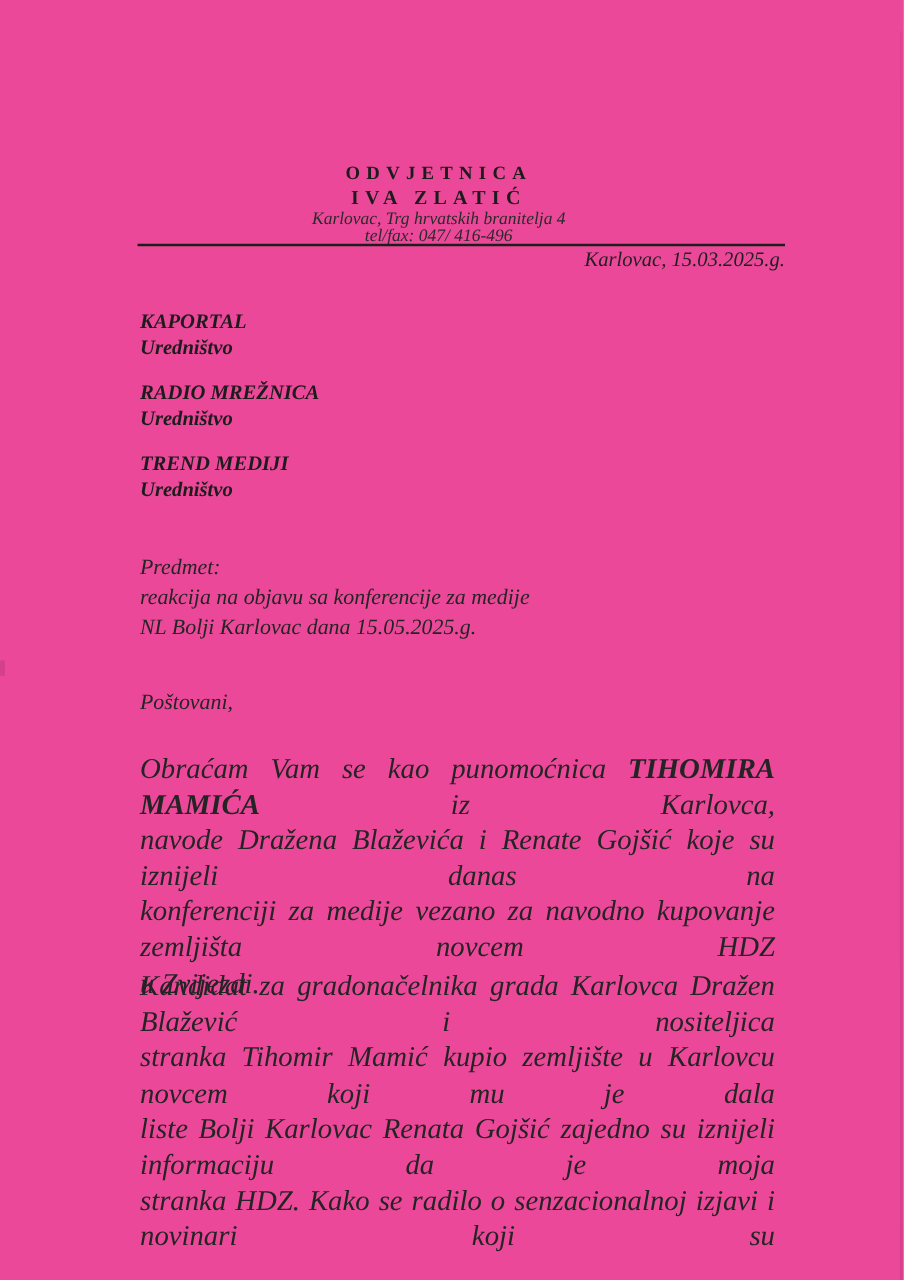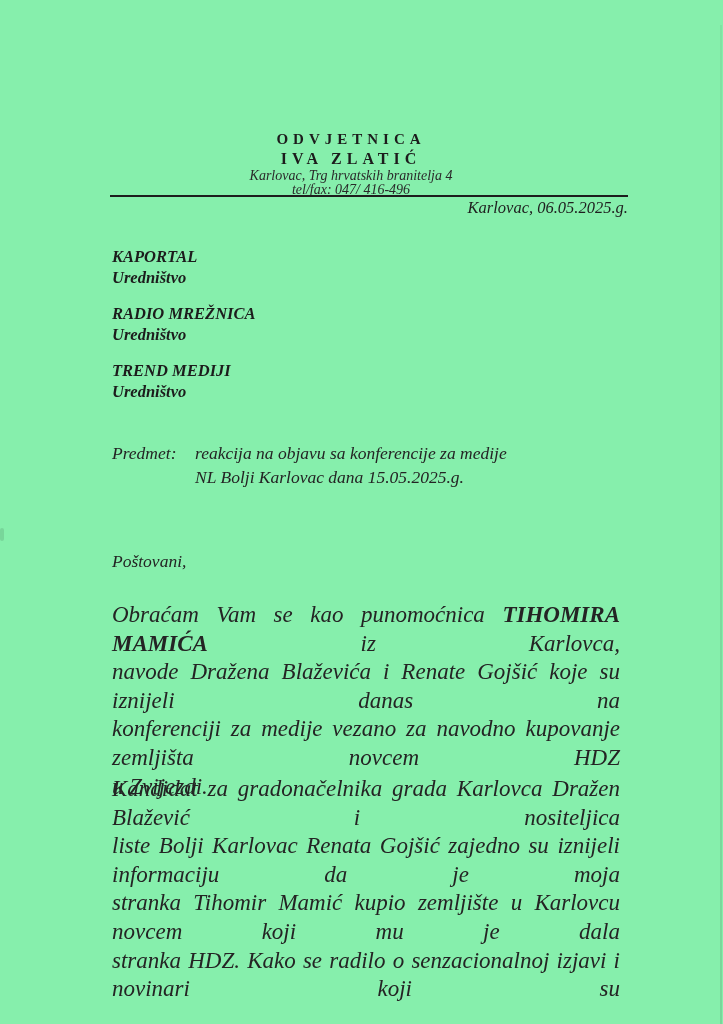--- a/index.html
+++ b/index.html
@@ -1,20 +1,20 @@
 <!DOCTYPE html>
 <html><head>
 <meta charset="utf-8">
 <style>
   * { margin:0; padding:0; box-sizing:border-box; }
   html,body { width:723px; height:1024px; }
   body { background:#ffffff; }
   .page {
     position:relative; width:723px; height:1024px;
-    background:#86efac; overflow:hidden;
+    background:#ec4899; overflow:hidden;
     font-family:"Liberation Serif","DejaVu Serif",serif;
     color:#222;
   }
   
   .scan-edge-right {
     position:absolute; right:1px; top:25px; width:2px; height:999px;
     background:linear-gradient(to bottom, rgba(0,0,0,0.05), rgba(0,0,0,0.10));
   }
   .scan-smudge {
     position:absolute; left:0; top:528px; width:4px; height:13px;
@@ -33,21 +33,21 @@
   }
   
   .recipients { position:absolute; top:247px; left:112px; }
   .recipient { margin-bottom:16px; }
   .r-name, .r-dept {
     font-weight:bold; font-style:italic; font-size:16.5px; line-height:20.5px; color:#1c1c1c;
   }
   
   .subject {
     position:absolute; top:441px; left:112px; width:508px;
-    display:flex; font-style:italic; font-size:17.5px; color:#242424;
+    display:flex; font-style:italic; font-size:17.5px; color:#242424;flex-direction:column;
   }
   .subject-label { flex:none; width:83px; line-height:24px; }
   .subject-lines div { line-height:24px; }
   
   .salutation {
     position:absolute; top:549px; left:112px;
     font-style:italic; font-size:17.5px; line-height:24px; color:#242424;
   }
   .para {
     position:absolute; left:112px; width:508px;
@@ -68,21 +68,21 @@
 
   <div class="letterhead">
     <div class="lh-title">ODVJETNICA</div>
     <div class="lh-name">IVA ZLATIĆ</div>
     <div class="lh-addr">Karlovac, Trg hrvatskih branitelja 4</div>
     <div class="lh-tel">tel/fax: 047/ 416-496</div>
   </div>
 
   <div class="rule"></div>
 
-  <div class="dateline">Karlovac, 06.05.2025.g.</div>
+  <div class="dateline">Karlovac, 15.03.2025.g.</div>
 
   <div class="recipients">
     <div class="recipient">
       <div class="r-name">KAPORTAL</div>
       <div class="r-dept">Uredništvo</div>
     </div>
     <div class="recipient">
       <div class="r-name">RADIO MREŽNICA</div>
       <div class="r-dept">Uredništvo</div>
     </div>
@@ -104,18 +104,18 @@
 
   <div class="para p1">
     <div class="jl"><span>Obraćam Vam se kao punomoćnica </span><span class="bold">TIHOMIRA MAMIĆA</span><span> iz Karlovca,</span></div>
     <div class="jl">navode Dražena Blaževića i Renate Gojšić koje su iznijeli danas na</div>
     <div class="jl">konferenciji za medije vezano za navodno kupovanje zemljišta novcem HDZ</div>
     <div>u Zvijezdi.</div>
   </div>
 
   <div class="para p2">
     <div class="jl">Kandidat za gradonačelnika grada Karlovca Dražen Blažević i nositeljica</div>
+    <div class="jl">stranka Tihomir Mamić kupio zemljište u Karlovcu novcem koji mu je dala</div>
     <div class="jl">liste Bolji Karlovac Renata Gojšić zajedno su iznijeli informaciju da je moja</div>
-    <div class="jl">stranka Tihomir Mamić kupio zemljište u Karlovcu novcem koji mu je dala</div>
     <div class="jl">stranka HDZ. Kako se radilo o senzacionalnoj izjavi i novinari koji su</div>
   </div>
 
 </div>
 
 </body></html>

